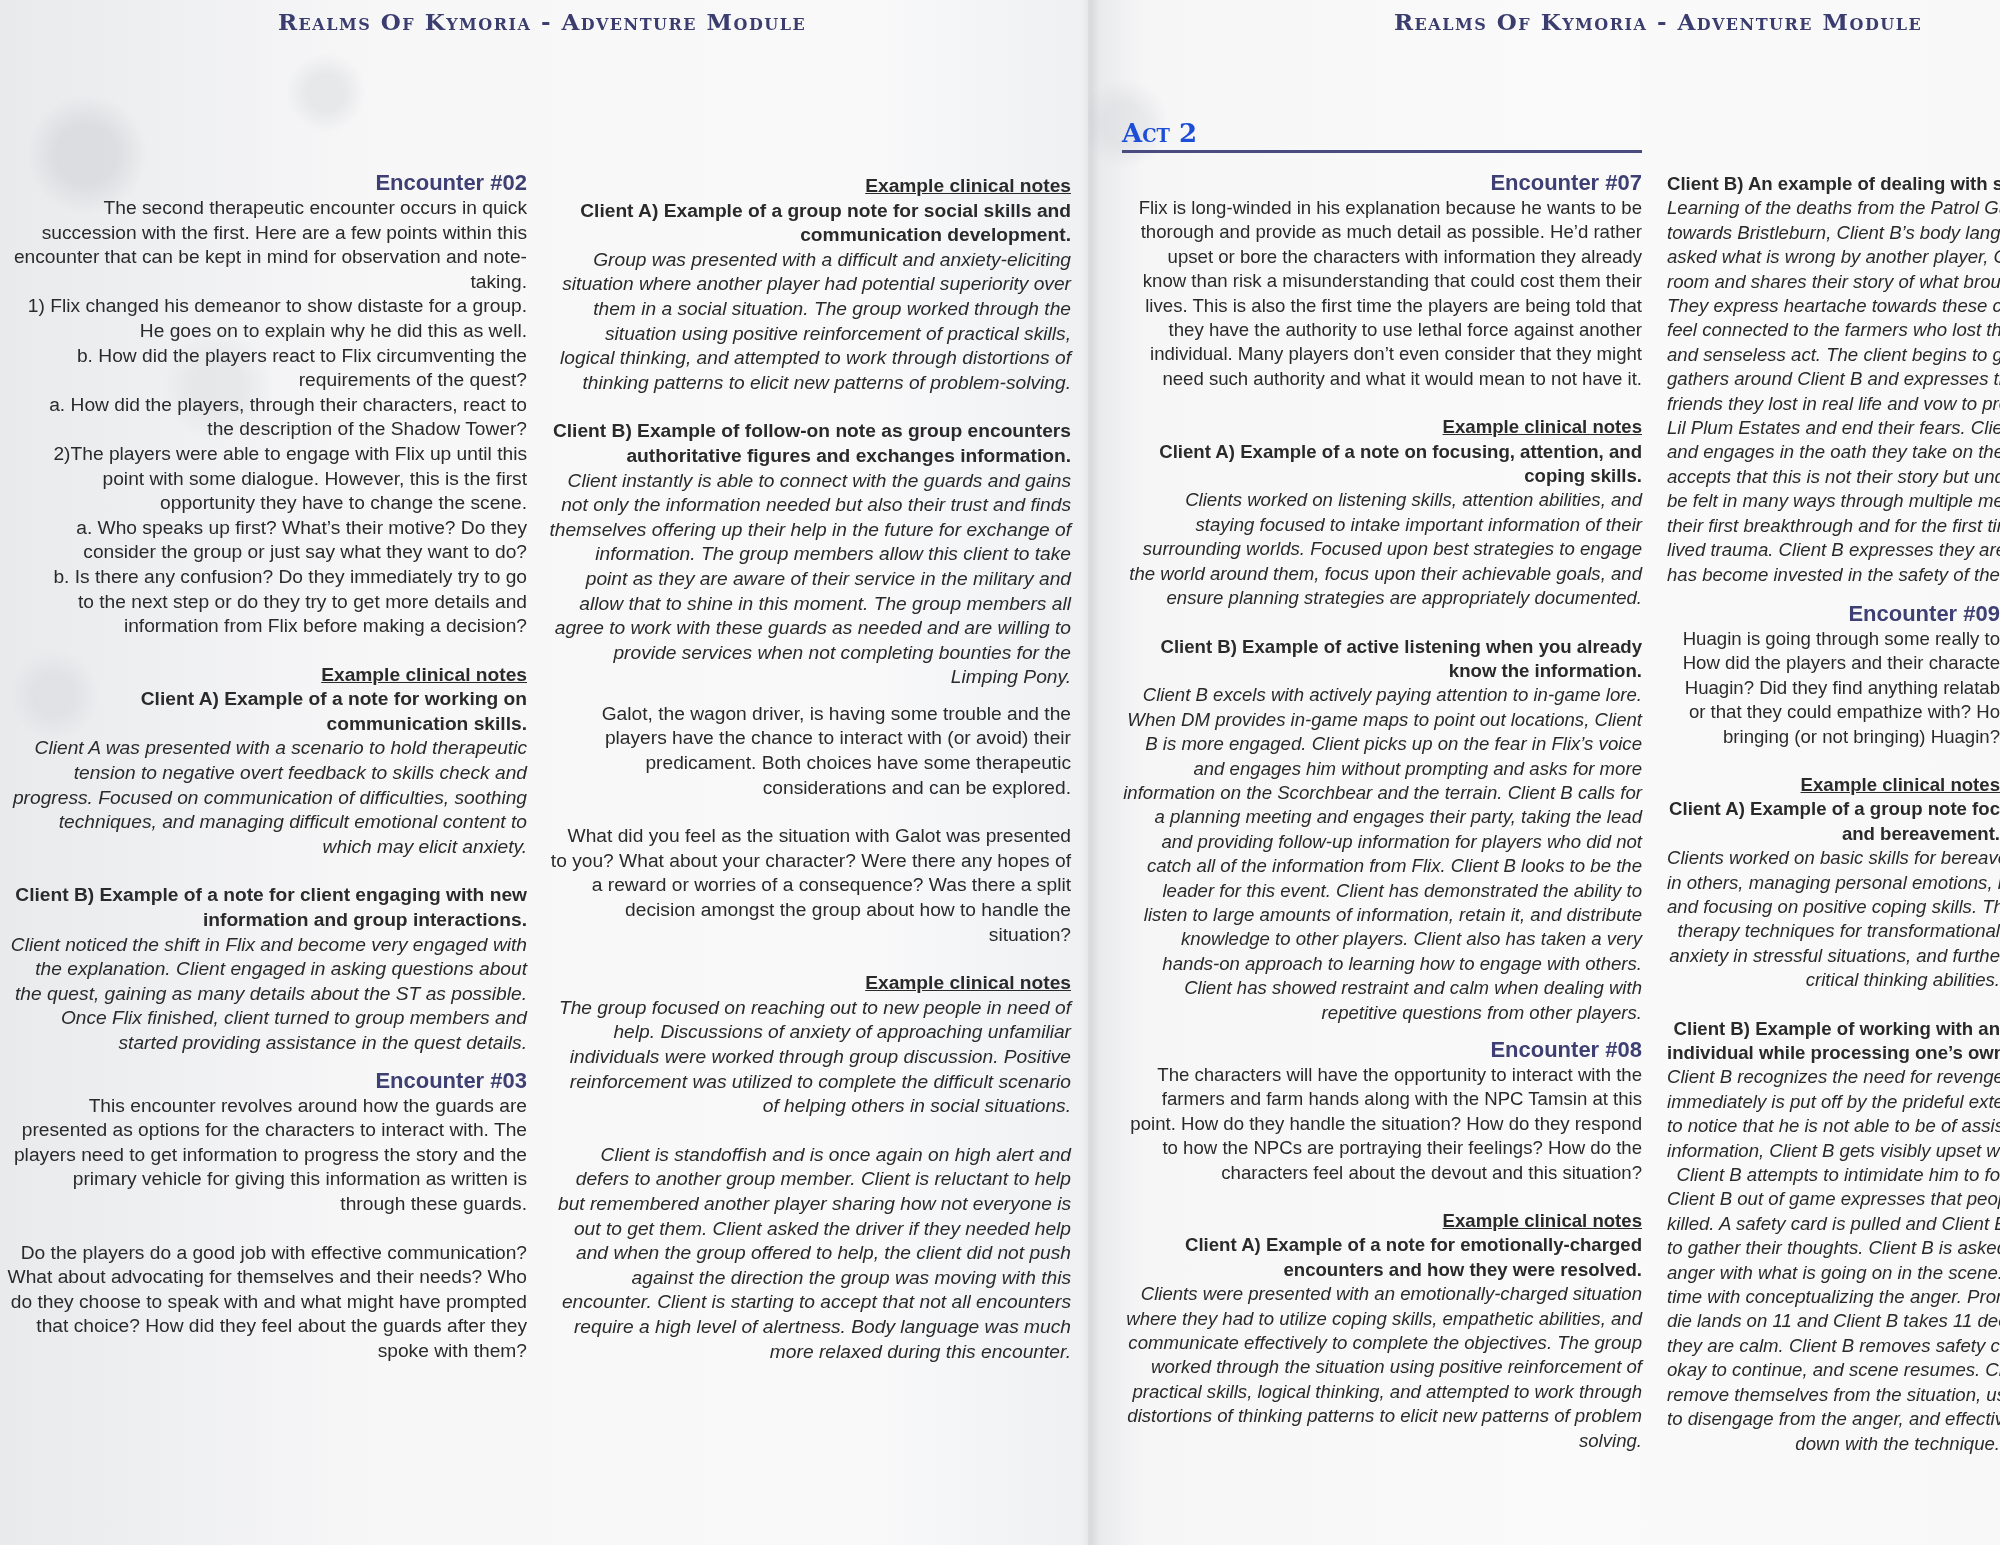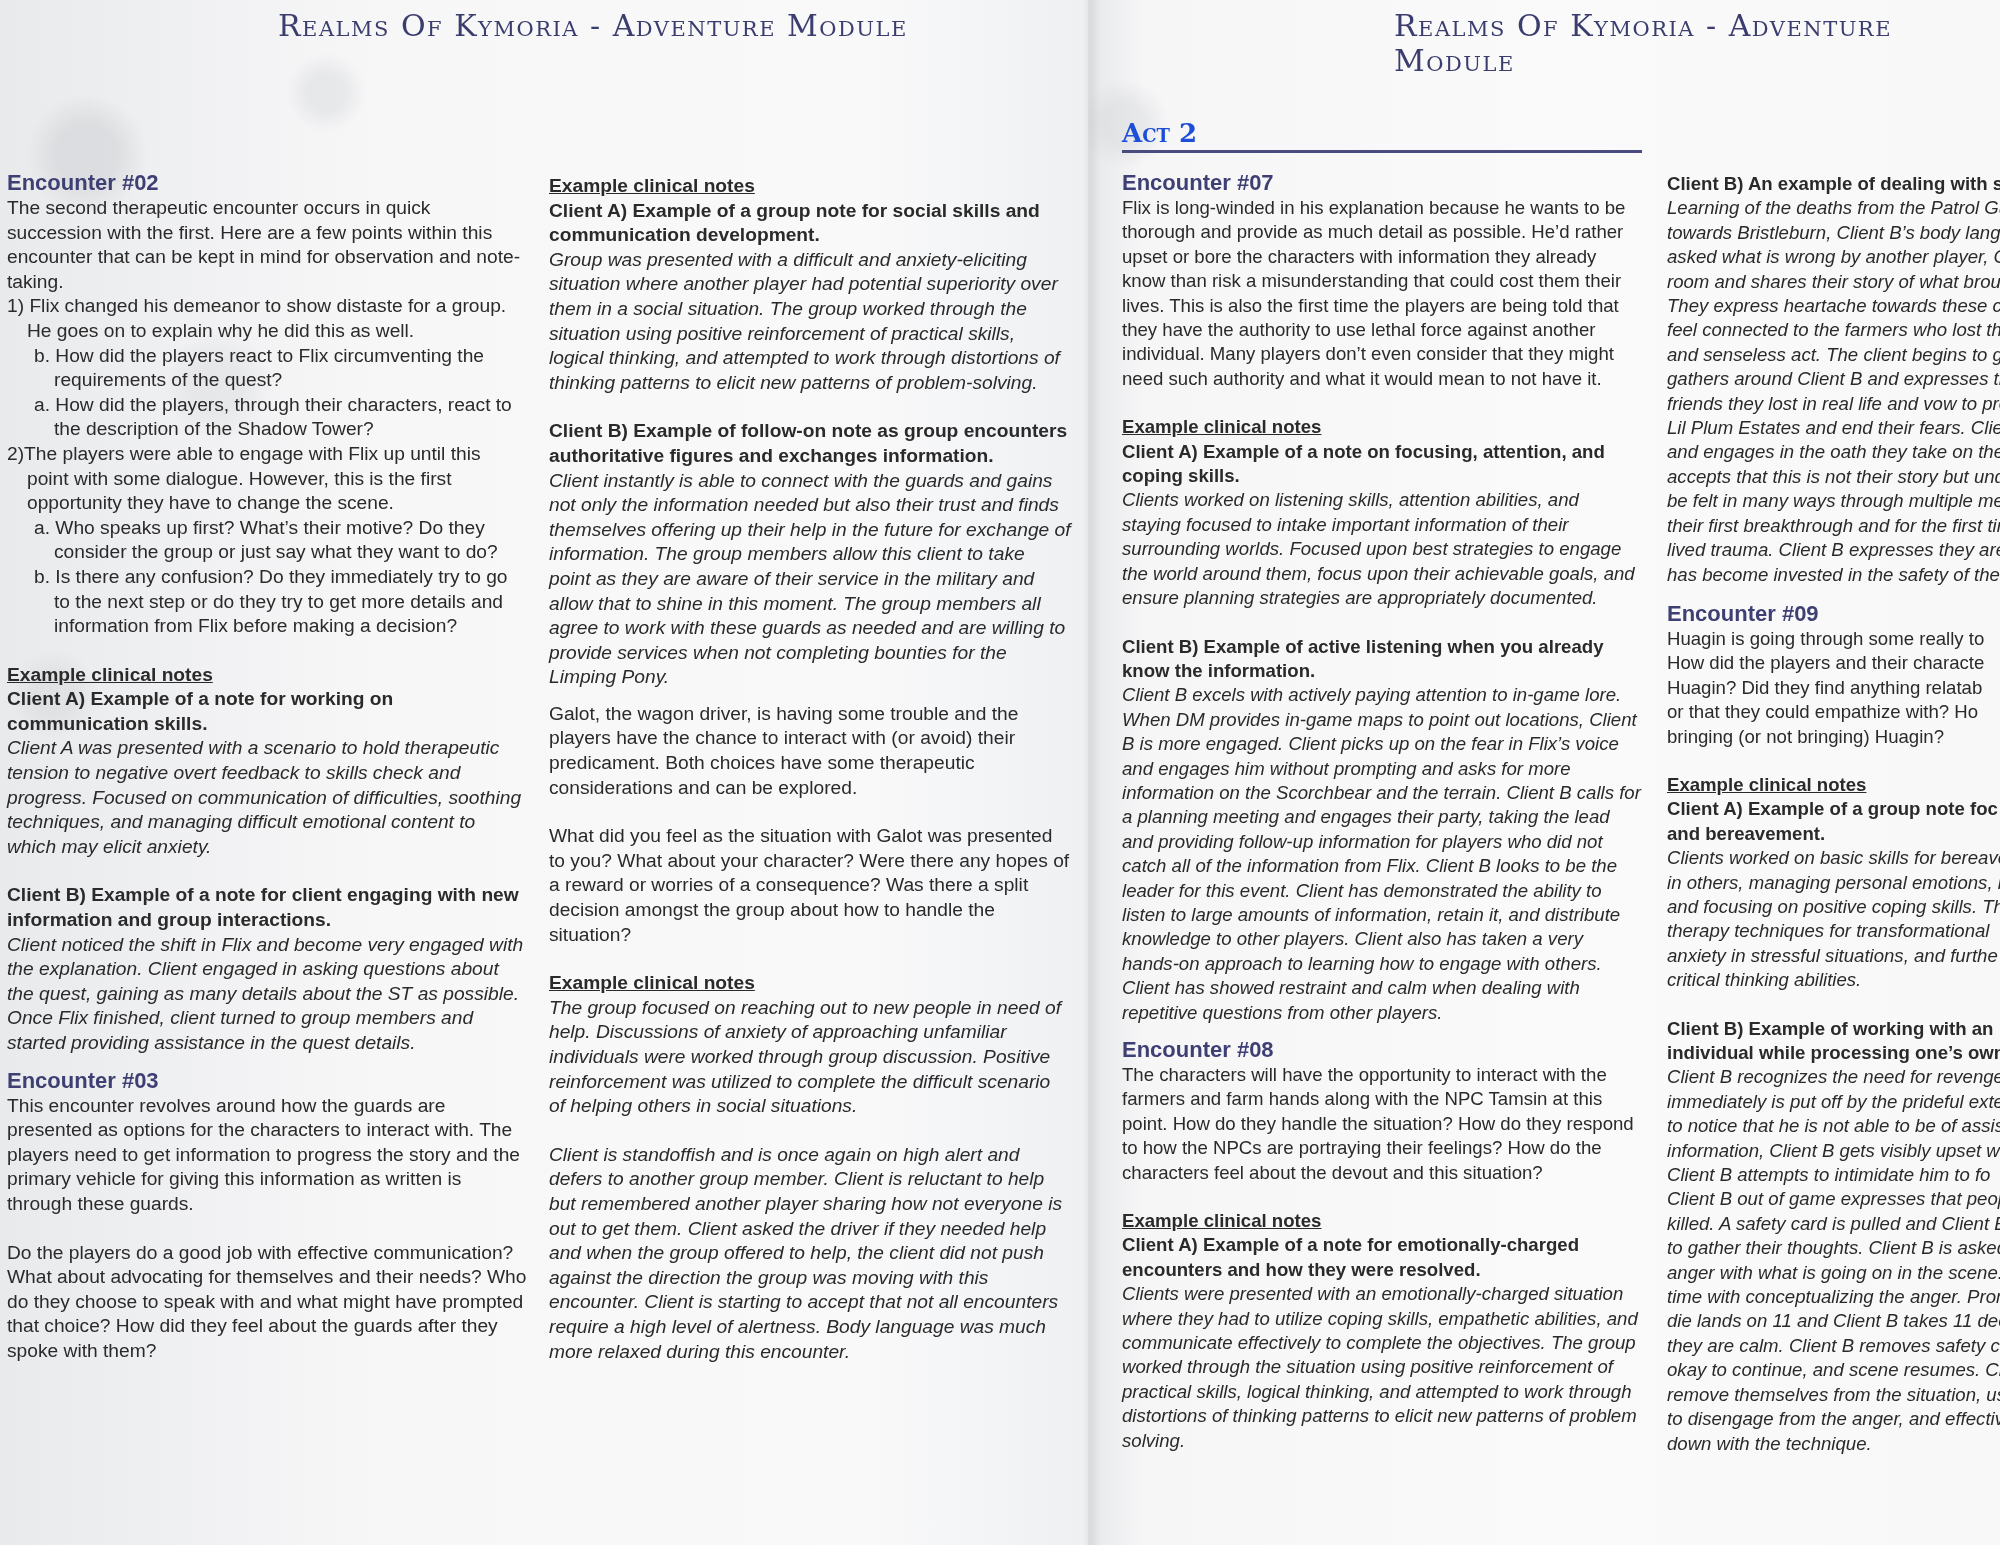--- a/index.html
+++ b/index.html
@@ -27,26 +27,26 @@
       radial-gradient(circle at 4% 8%, rgba(200,202,206,0.3) 0 20px, transparent 45px),
       linear-gradient(90deg, #e6e7e9 0%, #f6f6f7 6%, #fafafa 50%, #f8f8f9 100%);
   }
   .gutter-shadow {
     position: absolute; left: 1082px; top: 0; width: 18px; height: 1545px;
     background: linear-gradient(90deg, rgba(0,0,0,0.00), rgba(0,0,0,0.06), rgba(0,0,0,0.0));
   }
   .running-head {
     position: absolute; top: 8px;
     font-family: "DejaVu Serif", serif; font-variant: small-caps;
-    font-weight: normal; font-size: 30px; letter-spacing: 1.5px;
+    font-weight: bold; font-size: 23px; letter-spacing: 1.5px;
     color: #3b3d6e;
   }
   .col {
     position: absolute; top: 170px;
-    font-size: 19.2px; line-height: 24.6px;
+    font-size: 19.2px; line-height: 24.6px; text-align: right;
   }
   .col p { margin: 0; }
   .enc-title {
     font-size: 22px; font-weight: bold; color: #3e3f73;
     line-height: 26px; margin: 0;
   }
   .notes-head {
     font-weight: bold; text-decoration: underline; margin: 0;
   }
   .client-head { font-weight: bold; margin: 0; }

